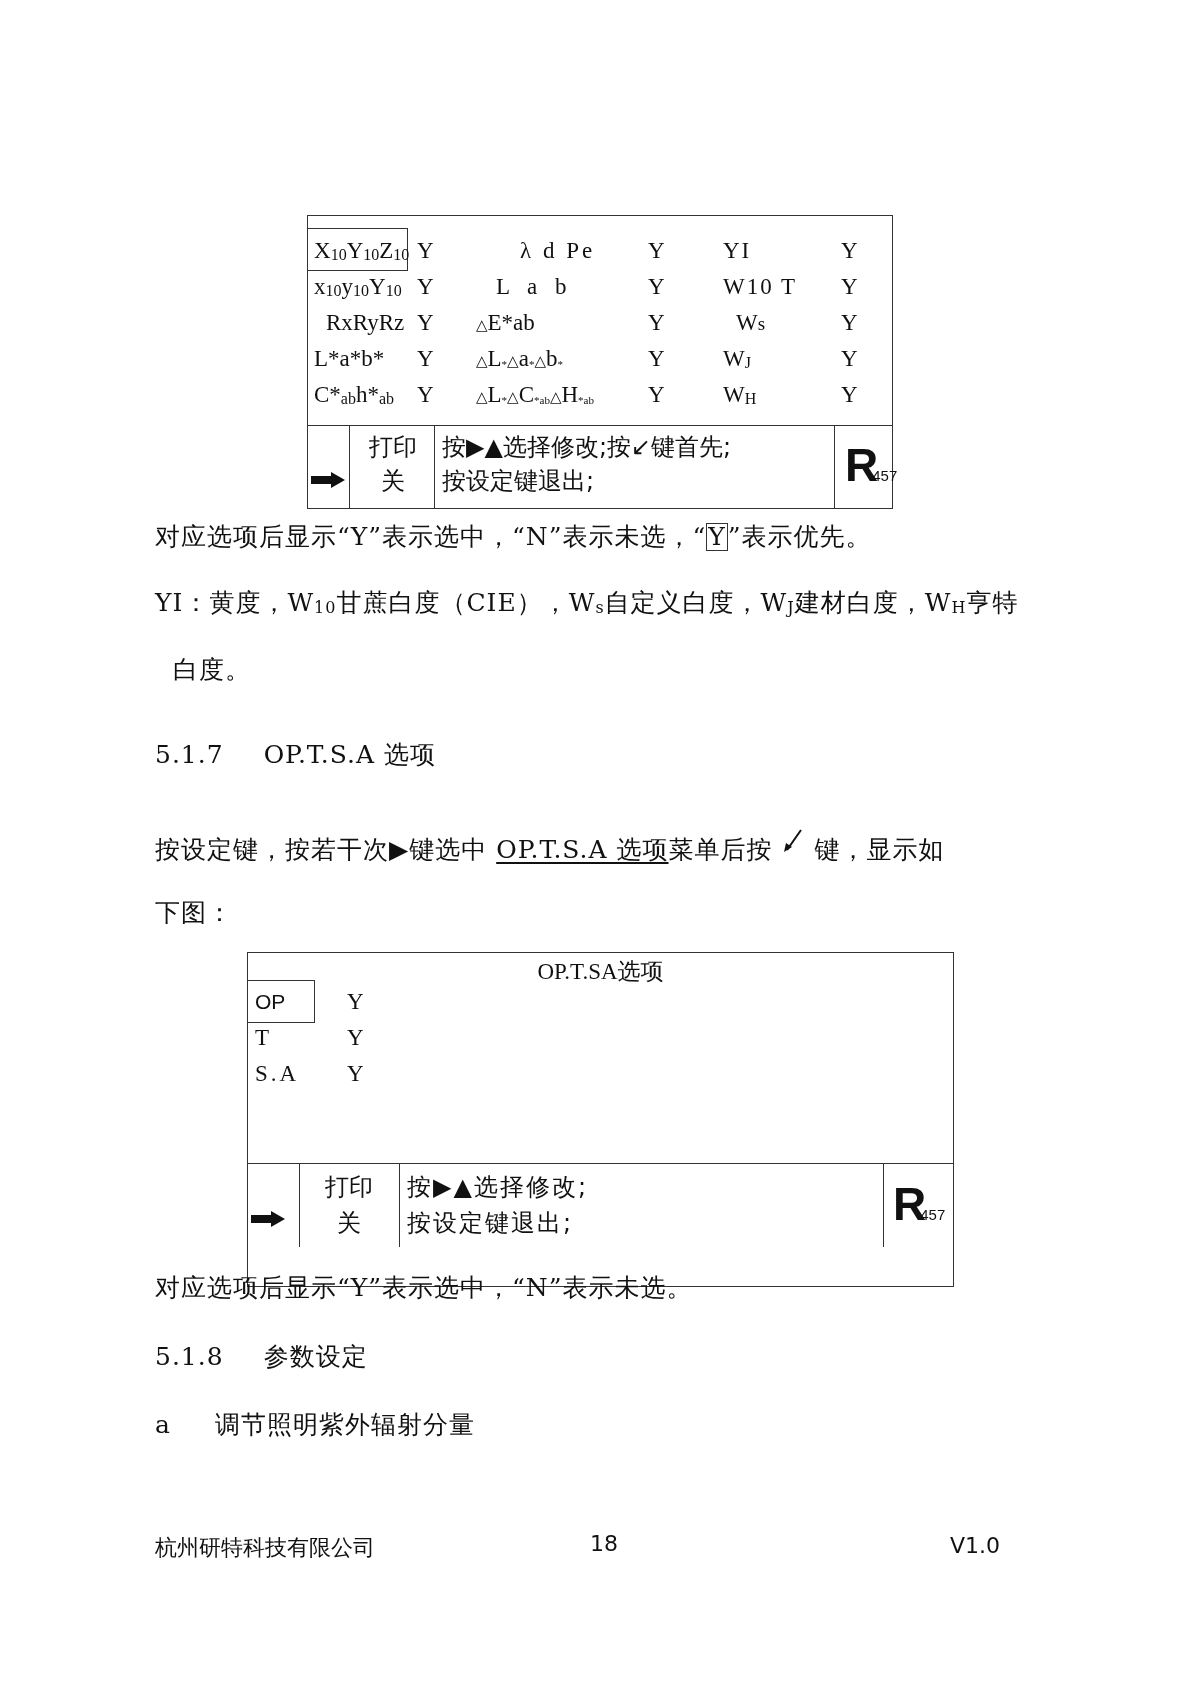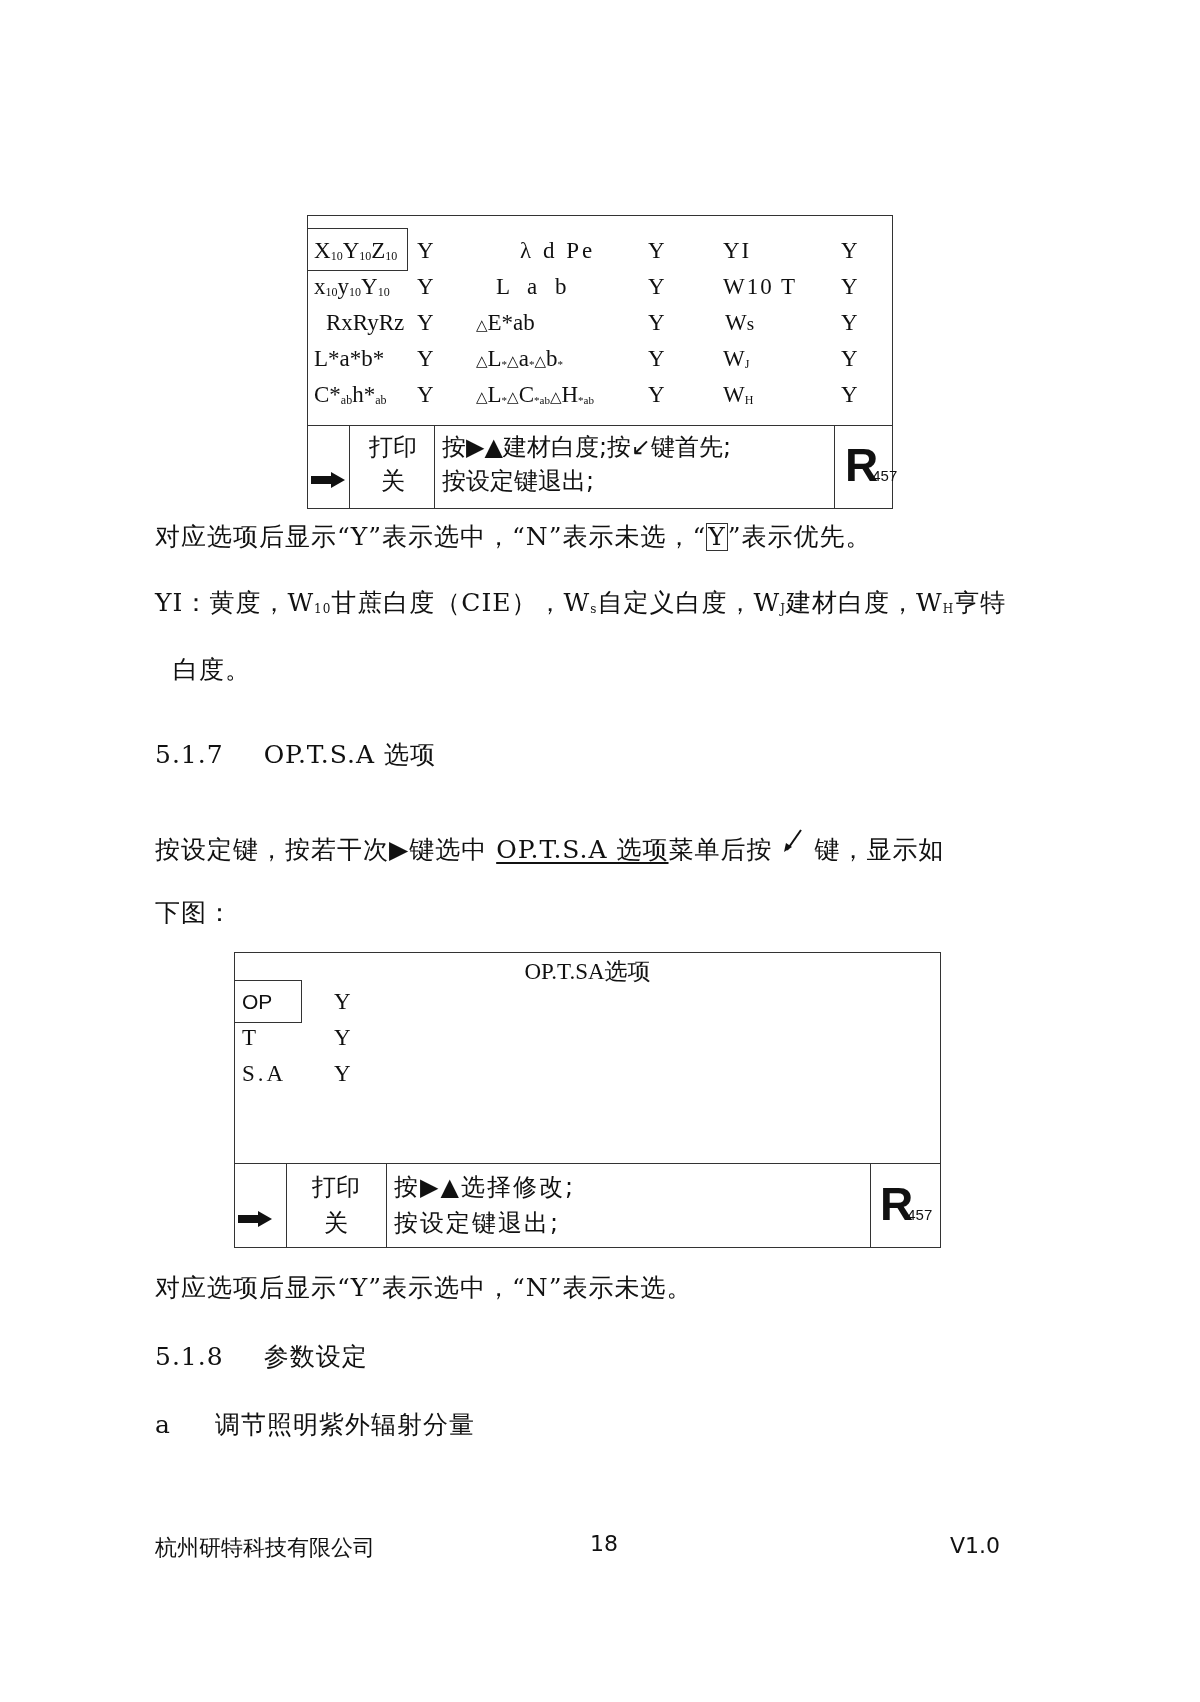--- a/index.html
+++ b/index.html
@@ -6,21 +6,21 @@
   body { width: 1200px; height: 1702px; position: relative; overflow: hidden;
          font-family: "DejaVu Serif", "Liberation Serif", serif; color: #111; }
   .abs { position: absolute; white-space: nowrap; }
   .para { font-size: 25px; line-height: 30px; letter-spacing: 1px; }
   .lcd { position: absolute; border: 1.5px solid #333; box-sizing: border-box; background: #fff; }
   .lcd .cell { position: absolute; font-size: 23px; line-height: 30px; white-space: nowrap;
                font-family: "Liberation Serif", "DejaVu Serif", serif; }
   .sel-box { position: absolute; border: 1.5px solid #333; box-sizing: border-box; }
   .hline { position: absolute; height: 0; border-top: 1.5px solid #333; }
   .vline { position: absolute; width: 0; border-left: 1.5px solid #333; }
-  .sub { font-size: 12px; vertical-align: -2px; }
+  .sub { font-size: 16px; vertical-align: -2px; }
   .sub-s { font-size: 11px; vertical-align: -2px; }
   .rlogo { position: absolute; font-family: "Liberation Sans", sans-serif; }
   .rlogo .big { font-size: 46px; font-weight: bold; letter-spacing: -6px; }
   .rlogo .small { font-size: 15px; }
   .arrow-icon { position: absolute; width: 34px; height: 16px; }
   .underline { text-decoration: underline; text-decoration-thickness: 2px; text-underline-offset: 4px; }
   .boxed-y { display: inline-block; border: 1.5px solid #333; padding: 0 1px; line-height: 26px; }
   .footer { font-size: 22px; font-family: "DejaVu Sans", "Liberation Sans", sans-serif; }
 </style>
 </head>
@@ -41,21 +41,21 @@
   <div class="cell" style="left:109px; top:56px;">Y</div>
   <div class="cell" style="left:168px; top:56px; letter-spacing:6px;margin-left:20px;">L a b</div>
   <div class="cell" style="left:340px; top:56px;">Y</div>
   <div class="cell" style="left:415px; top:56px; letter-spacing:2px;">W10 T</div>
   <div class="cell" style="left:533px; top:56px;">Y</div>
 
   <div class="cell" style="left:18px; top:92px;">RxRyRz</div>
   <div class="cell" style="left:109px; top:92px;">Y</div>
   <div class="cell" style="left:168px; top:92px;"><span style="font-size:15px;">△</span>E*ab</div>
   <div class="cell" style="left:340px; top:92px;">Y</div>
-  <div class="cell" style="left:417px; top:92px;">W<span style="font-size:19px;">s</span></div>
+  <div class="cell" style="left:428px; top:92px;">W<span style="font-size:19px;">s</span></div>
   <div class="cell" style="left:533px; top:92px;">Y</div>
 
   <div class="cell" style="left:6px; top:128px;">L*a*b*</div>
   <div class="cell" style="left:109px; top:128px;">Y</div>
   <div class="cell" style="left:168px; top:128px;"><span style="font-size:15px;">△</span>L<span class="sub-s">*</span><span style="font-size:15px;">△</span>a<span class="sub-s">*</span><span style="font-size:15px;">△</span>b<span class="sub-s">*</span></div>
   <div class="cell" style="left:340px; top:128px;">Y</div>
   <div class="cell" style="left:415px; top:128px;">W<span class="sub">J</span></div>
   <div class="cell" style="left:533px; top:128px;">Y</div>
 
   <div class="cell" style="left:6px; top:164px;">C*<span class="sub">ab</span>h*<span class="sub">ab</span></div>
@@ -71,21 +71,21 @@
   <div class="vline" style="left:526px; top:209px; height:84px;"></div>
 
   <svg class="arrow-icon" style="left:3px; top:256px;" viewBox="0 0 34 16">
     <polygon points="0,4 20,4 20,0 34,8 20,16 20,12 0,12" fill="#111"></polygon>
   </svg>
   <div class="cell" style="left:48px; top:214px; width:74px; text-align:center; font-family:'DejaVu Sans', sans-serif; font-size:24px; line-height:34px;">
     <div>打印</div>
     <div>关</div>
   </div>
   <div class="cell" style="left:134px; top:214px; font-family:'DejaVu Sans', sans-serif; font-size:24px; line-height:34px;">
-    <div>按▶▲建材白度;按↙键首先;</div>
+    <div>按▶▲选择修改;按↙键首先;</div>
     <div>按设定键退出;</div>
   </div>
   <div class="rlogo" style="left:537px; top:222px;">
     <span class="big">R</span><span class="small">457</span>
   </div>
 </div>
 
 <div class="abs para" style="left:155px; top:522px;">
   <span>对应选项后显示“Y”表示选中，“N”表示未选，“</span><span class="boxed-y">Y</span><span>”表示优先。</span>
 </div>
@@ -102,21 +102,21 @@
 <div class="abs para" style="left:155px; top:828px;">
   <span>按设定键，按若干次▶键选中 </span><span class="underline">OP.T.S.A 选项</span><span>菜单后按</span>
   <svg width="24" height="26" viewBox="0 0 24 26" style="vertical-align:4px;">
     <line x1="20" y1="2" x2="6" y2="22" stroke="#111" stroke-width="2"></line>
     <polygon points="3,24 5,15 11,19" fill="#111"></polygon>
   </svg>
   <span>键，显示如</span>
 </div>
 <div class="abs para" style="left:155px; top:898px;">下图：</div>
 
-<div class="lcd" style="left:234px; top:952px; width:707px; height:296px;">
+<div class="lcd" style="left:247px; top:952px; width:707px; height:335px;">
   <div class="cell" style="left:0; top:4px; width:705px; text-align:center;">OP.T.SA选项</div>
 
   <div class="sel-box" style="left:-1px; top:27px; width:68px; height:43px;"></div>
 
   <div class="cell" style="left:7px; top:34px; font-family:'Liberation Sans', sans-serif; font-size:21px;">OP</div>
   <div class="cell" style="left:99px; top:34px;">Y</div>
   <div class="cell" style="left:7px; top:70px;">T</div>
   <div class="cell" style="left:99px; top:70px;">Y</div>
   <div class="cell" style="left:7px; top:106px; letter-spacing:3px;">S.A</div>
   <div class="cell" style="left:99px; top:106px;">Y</div>

